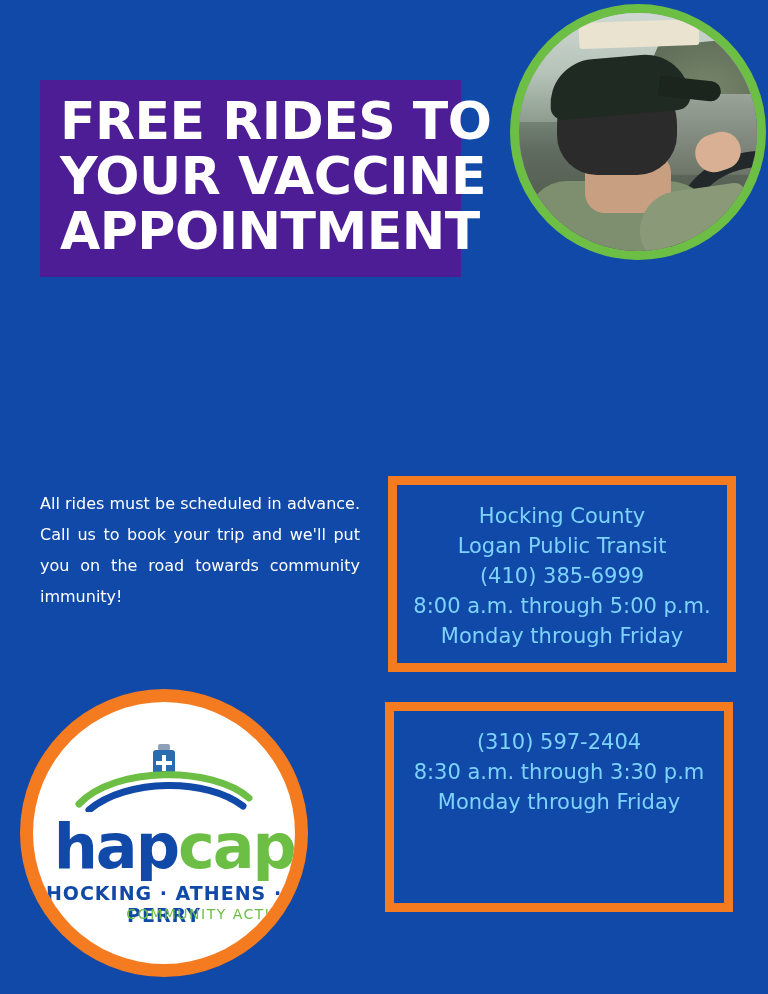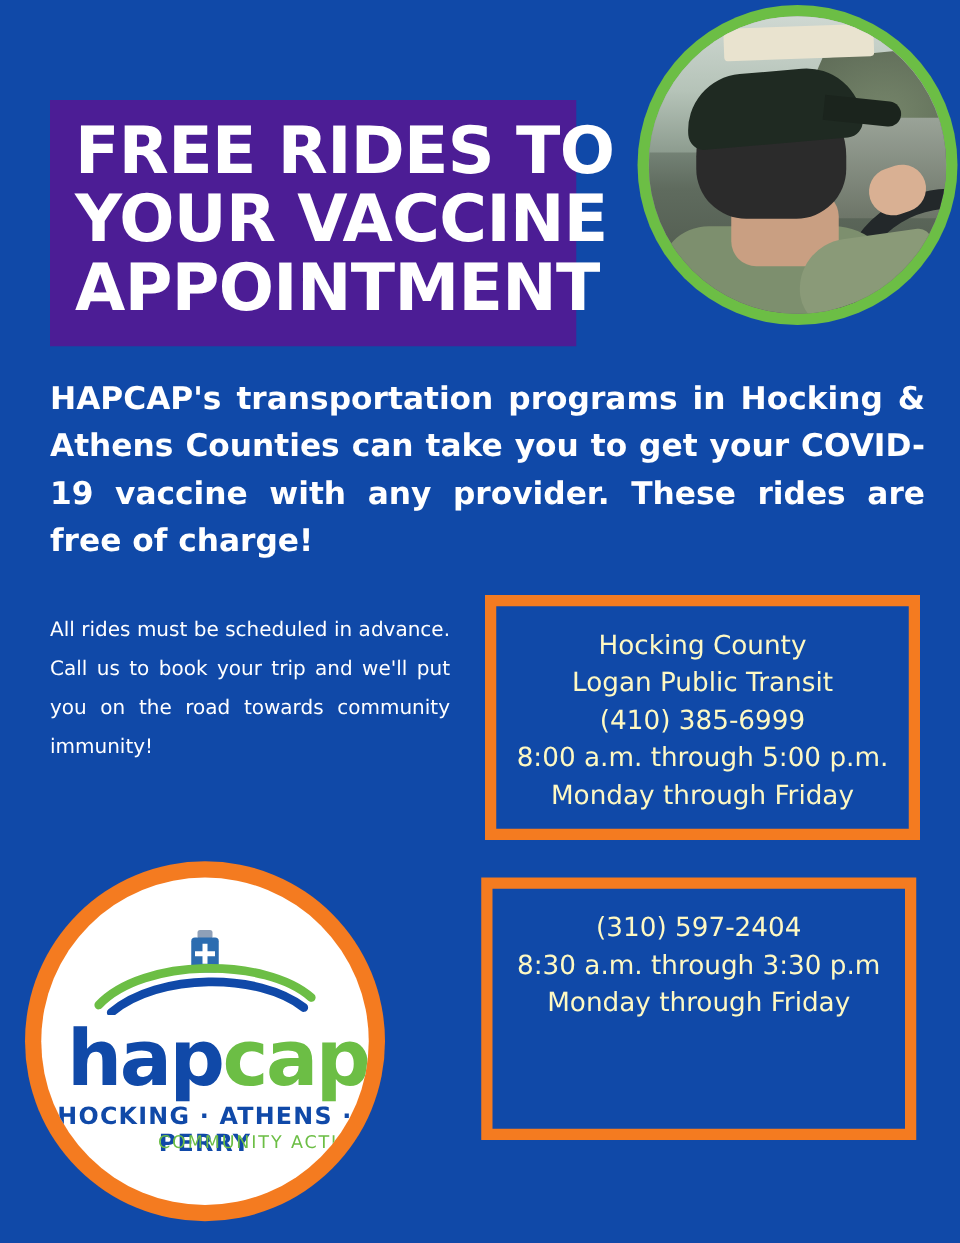--- a/index.html
+++ b/index.html
@@ -188,21 +188,21 @@
     font-size: 16px;
     line-height: 31px;
     text-align: justify;
   }
 
   
   .info-box {
     position: absolute;
     border: 9px solid #f47b20;
     box-sizing: border-box;
-    color: #fef9c3;
+    color: #7dd3fc;
     text-align: center;
     font-family: "DejaVu Sans", sans-serif;
     font-size: 21px;
     line-height: 30px;
     padding: 16px 10px;
   }
   .info-box .row { display: block; white-space: nowrap; }
   #box-hocking {
     left: 388px;
     top: 476px;
@@ -322,21 +322,20 @@
       </div>
     </div>
   </div>
 
   <div class="headline-block">
     <span class="line">FREE RIDES TO</span>
     <span class="line">YOUR VACCINE</span>
     <span class="line">APPOINTMENT</span>
   </div>
 
-  <div class="intro">HAPCAP's transportation programs in Hocking &amp; Athens Counties can take you to get your COVID-19 vaccine with any provider. These rides are free of charge!</div>
 
   <div class="sub-copy">All rides must be scheduled in advance. Call us to book your trip and we'll put you on the road towards community immunity!</div>
 
   <div class="info-box" id="box-hocking">
     <span class="row">Hocking County</span>
     <span class="row">Logan Public Transit</span>
     <span class="row">(410) 385-6999</span>
     <span class="row">8:00 a.m. through 5:00 p.m.</span>
     <span class="row">Monday through Friday</span>
   </div>

